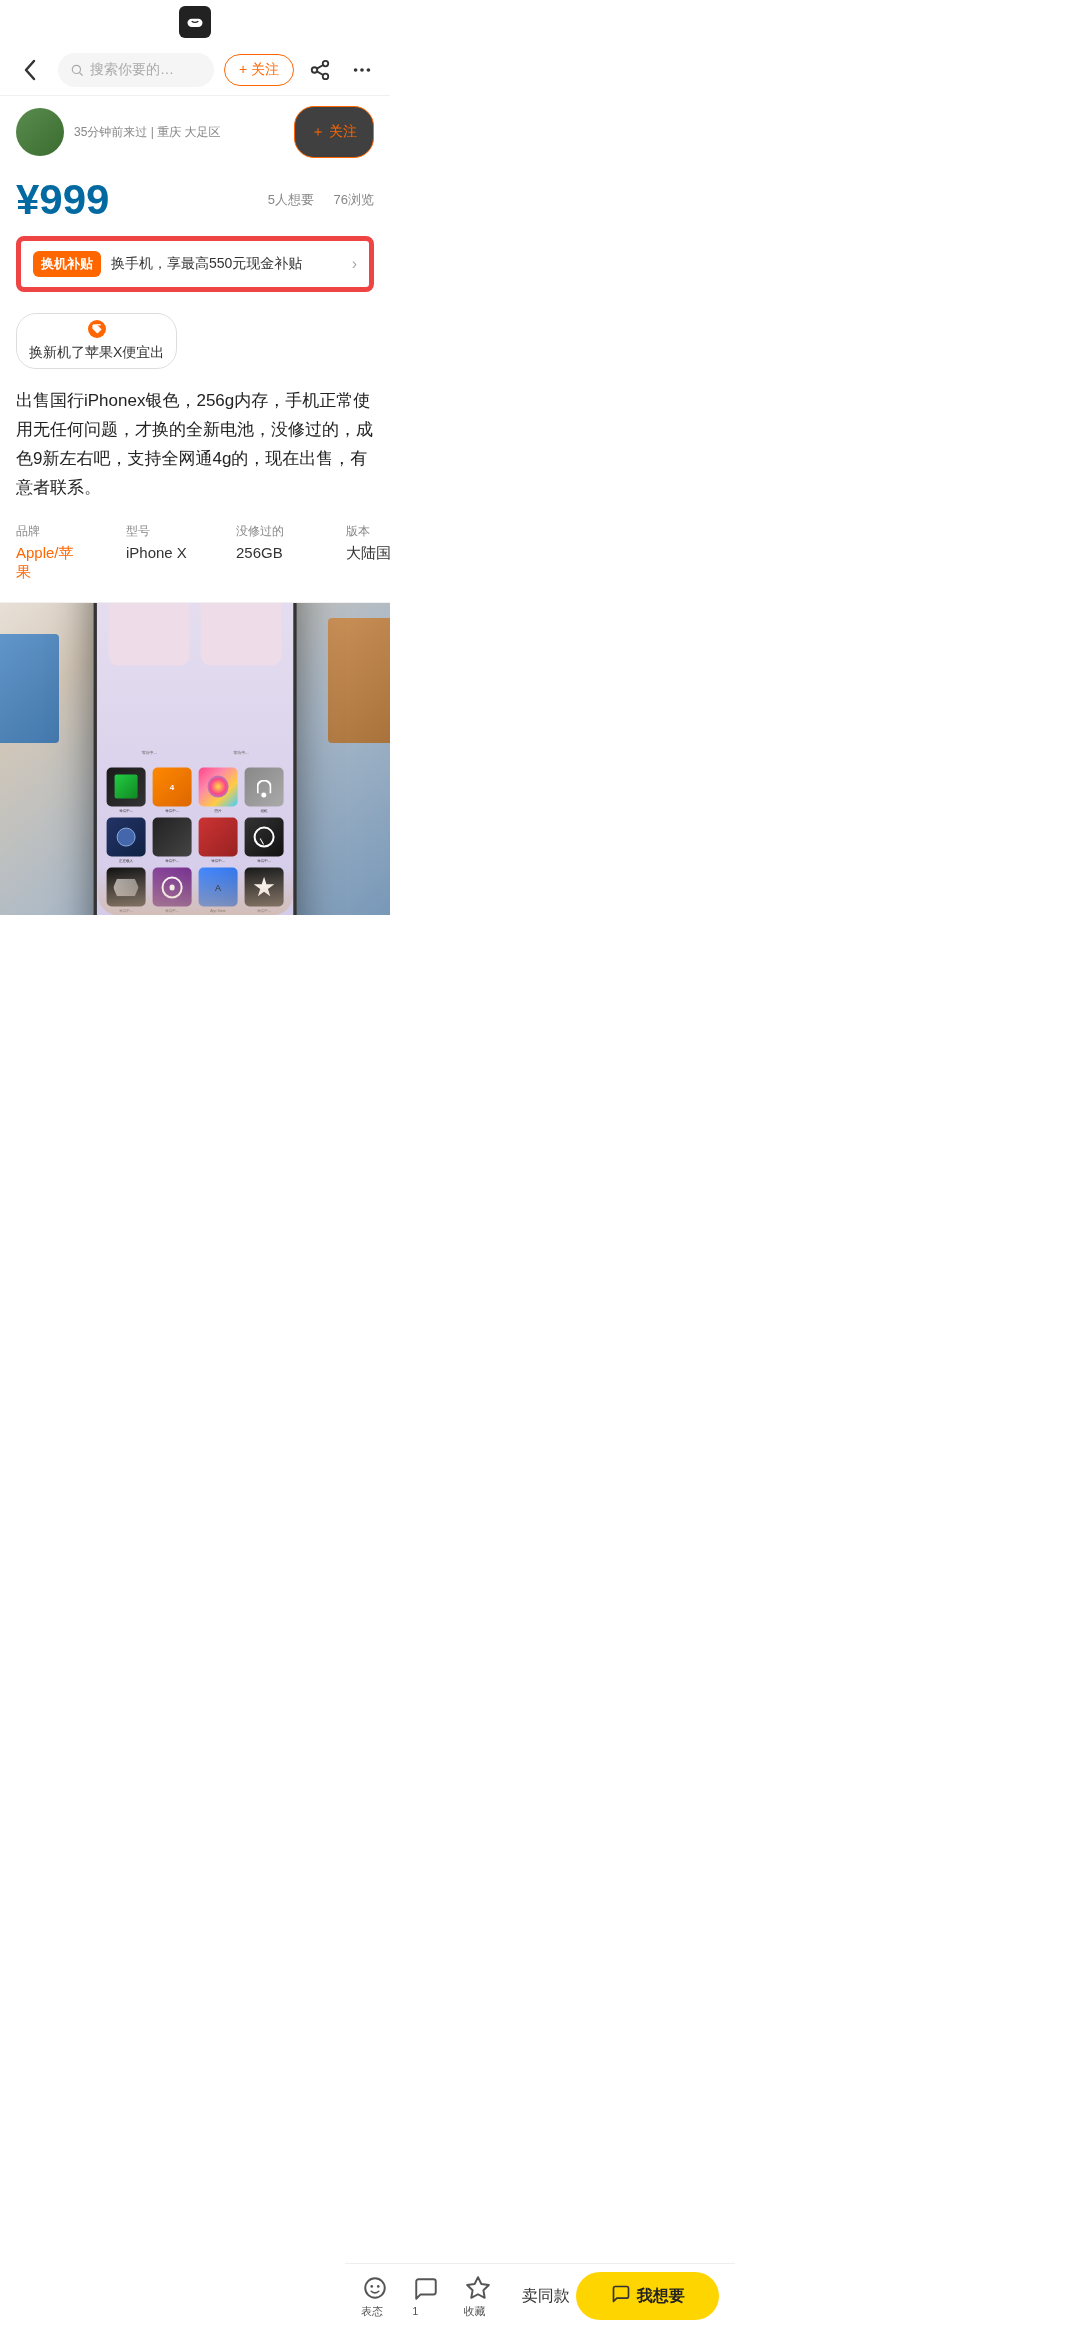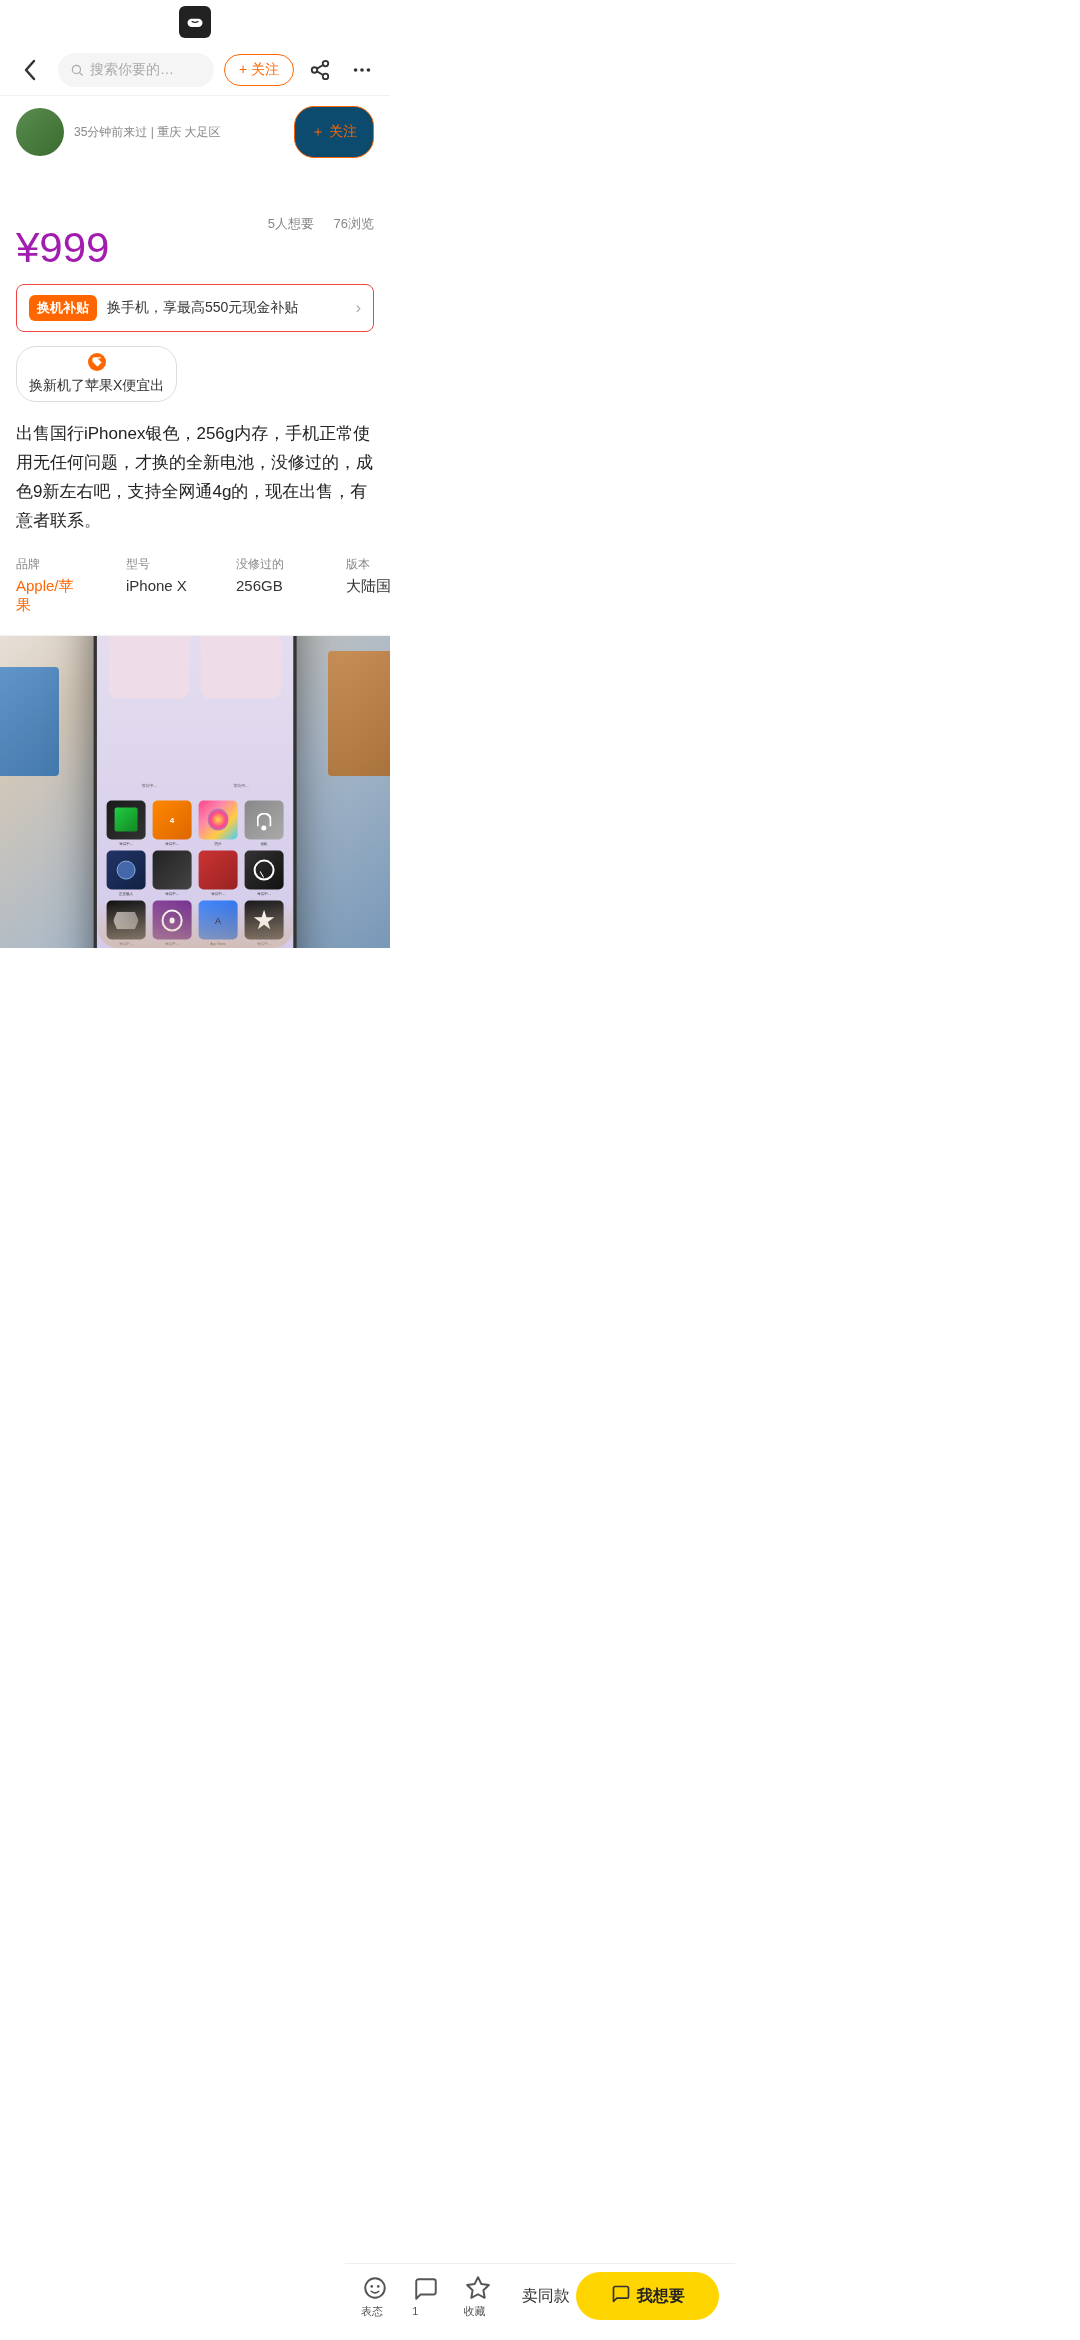--- a/index.html
+++ b/index.html
@@ -98,52 +98,51 @@
     }
     .user-meta {
       flex: 1;
     }
     .user-time-location {
       font-size: 12px;
       color: #888;
     }
     .user-follow-btn {
       padding: 16px 16px;
-      background: #0c4a6e;
+      background: #404040;
       border: 1.5px solid #ff6600;
       border-radius: 20px;
       color: #ff6600;
       font-size: 14px;
       cursor: pointer;
     }
 
     
     .price-section {
       display: flex;
       align-items: center;
       justify-content: space-between;
       padding: 8px 16px 12px;
     }
     .price {
       font-size: 42px;
-      font-weight: 400;
-      color: #a21caf;
-      margin-top: 48px;
+      font-weight: 700;
+      color: #0369a1;
     }
     .price-meta {
       font-size: 13px;
       color: #888;
       text-align: right;
     }
     .price-meta span { margin-left: 16px; }
 
     
     .promo-banner {
-      margin: 0 16px 14px;
-      border: 1px solid #ef4444;
+      margin: 0 16px 21px;
+      border: 5px solid #ef4444;
       border-radius: 8px;
       display: flex;
       align-items: center;
       padding: 10px 12px;
       gap: 10px;
       cursor: pointer;
     }
     .promo-badge {
       background: #ff6600;
       color: #fff;

